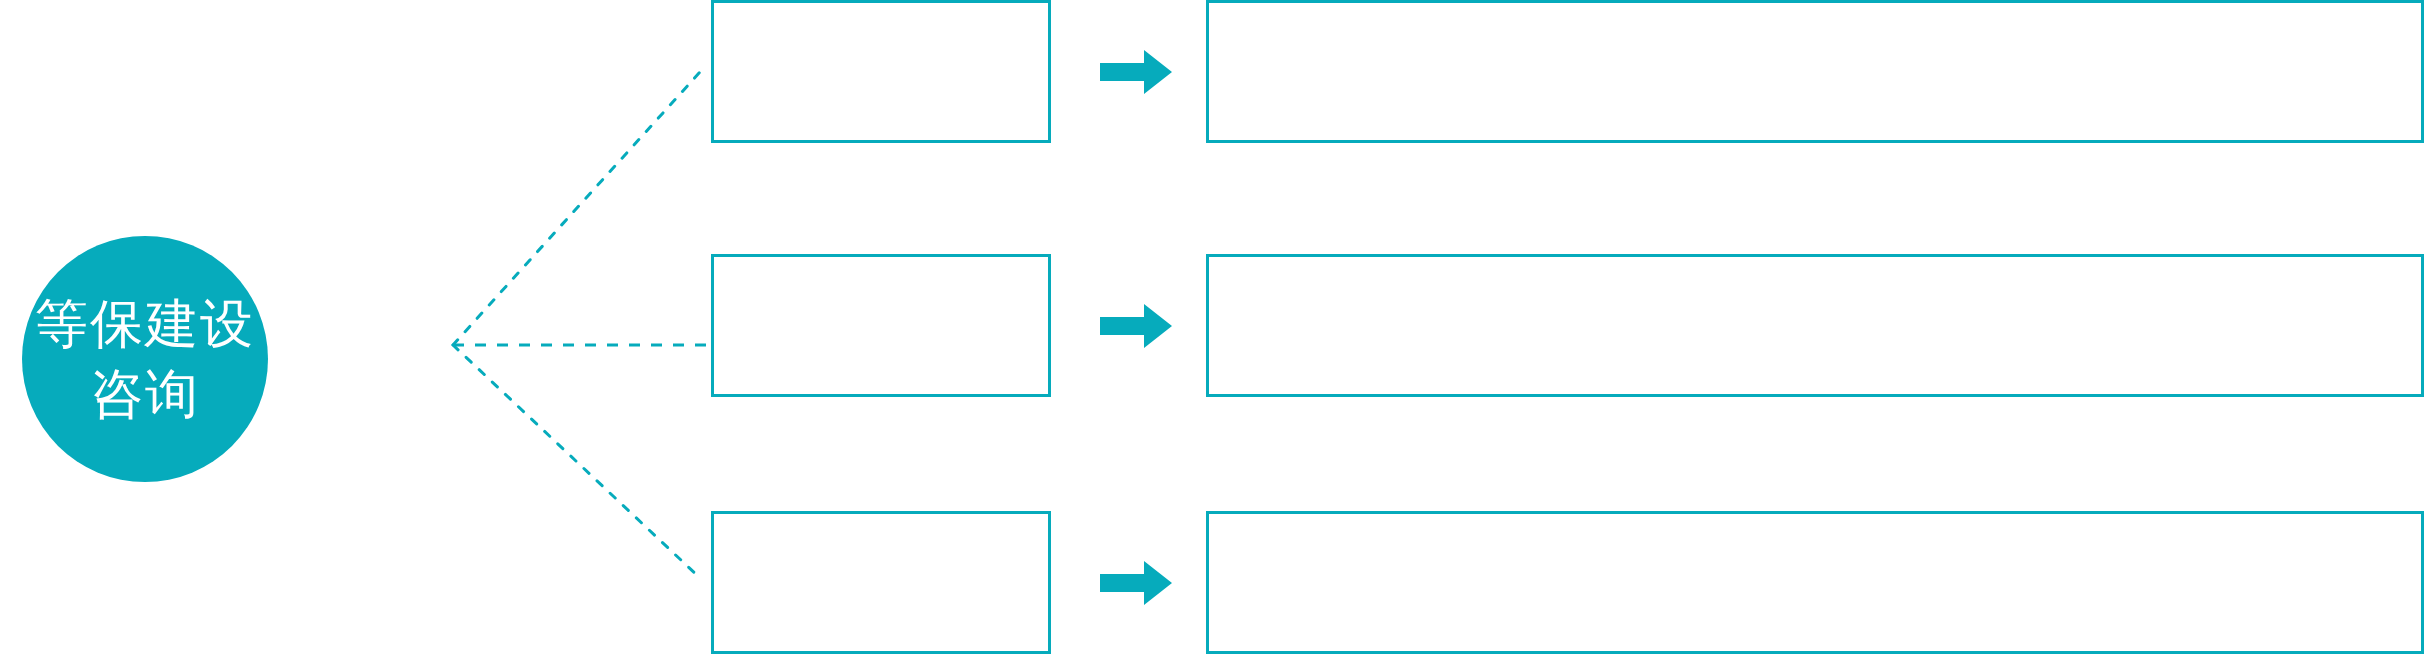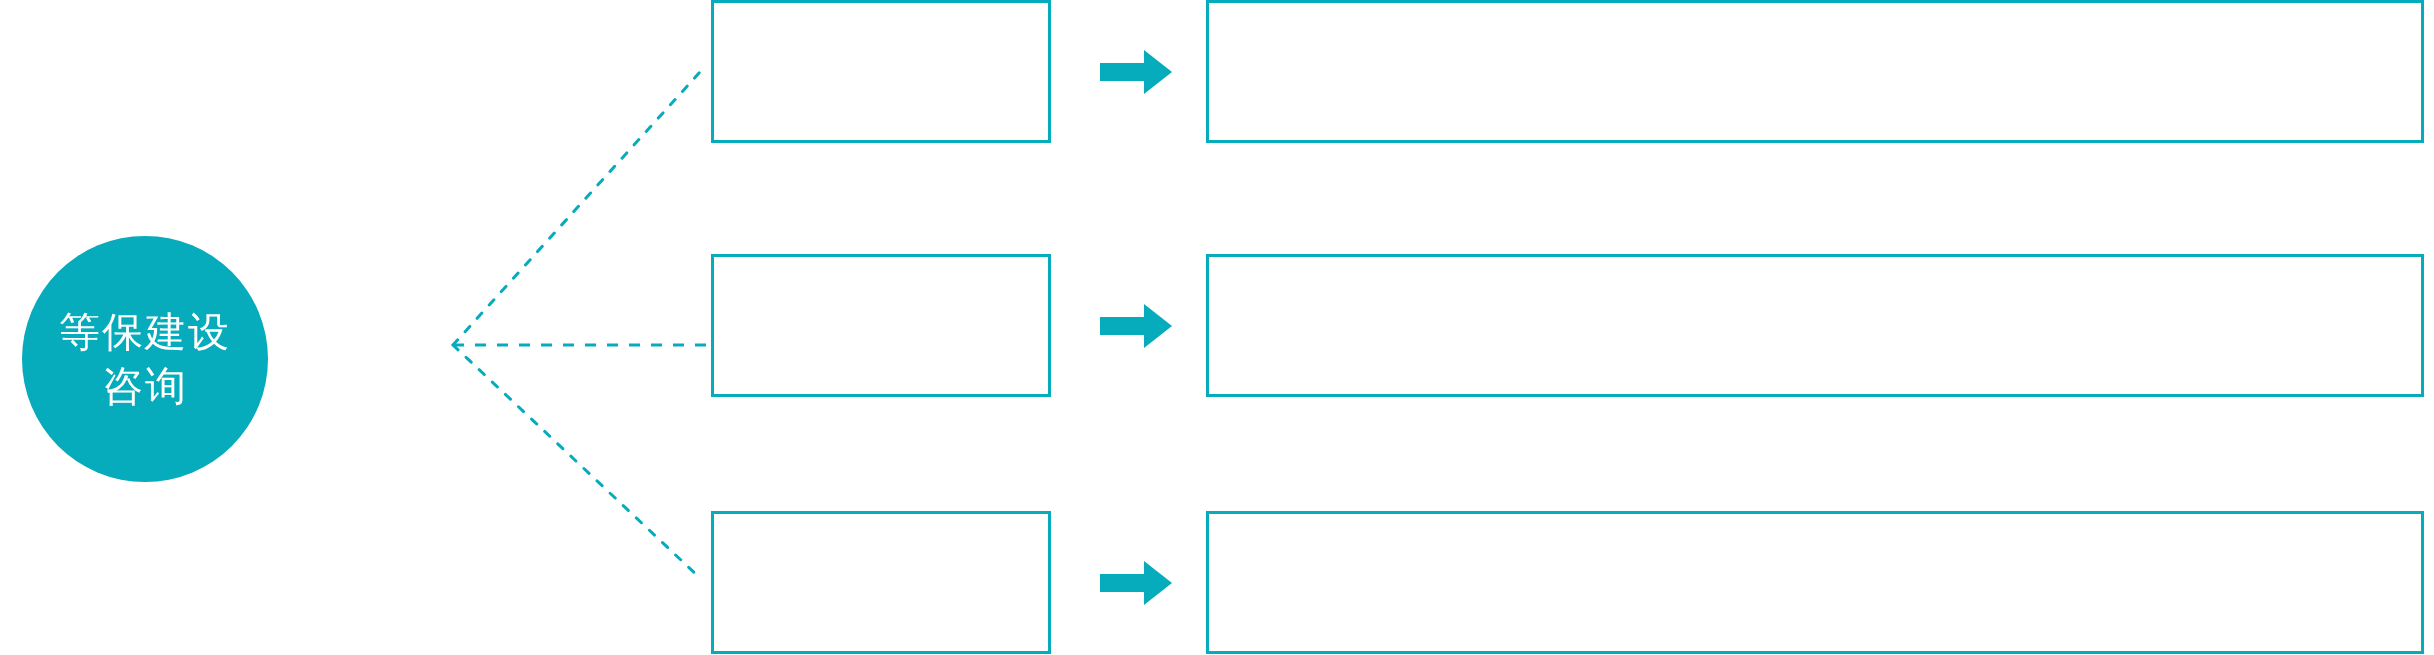--- a/index.html
+++ b/index.html
@@ -29,21 +29,21 @@
     border-radius: 50%;
     background: #06abbc;
     display: flex;
     flex-direction: column;
     align-items: center;
     justify-content: center;
     box-sizing: border-box;
   }
   .hub-line {
     color: #ffffff;
-    font-size: 41px;
+    font-size: 53px;
     line-height: 1.32;
     letter-spacing: 2px;
     font-weight: 400;
     white-space: nowrap;
     text-align: center;
     font-family: Liberation Sans, sans-serif;
   }
 
   
   .connectors {

